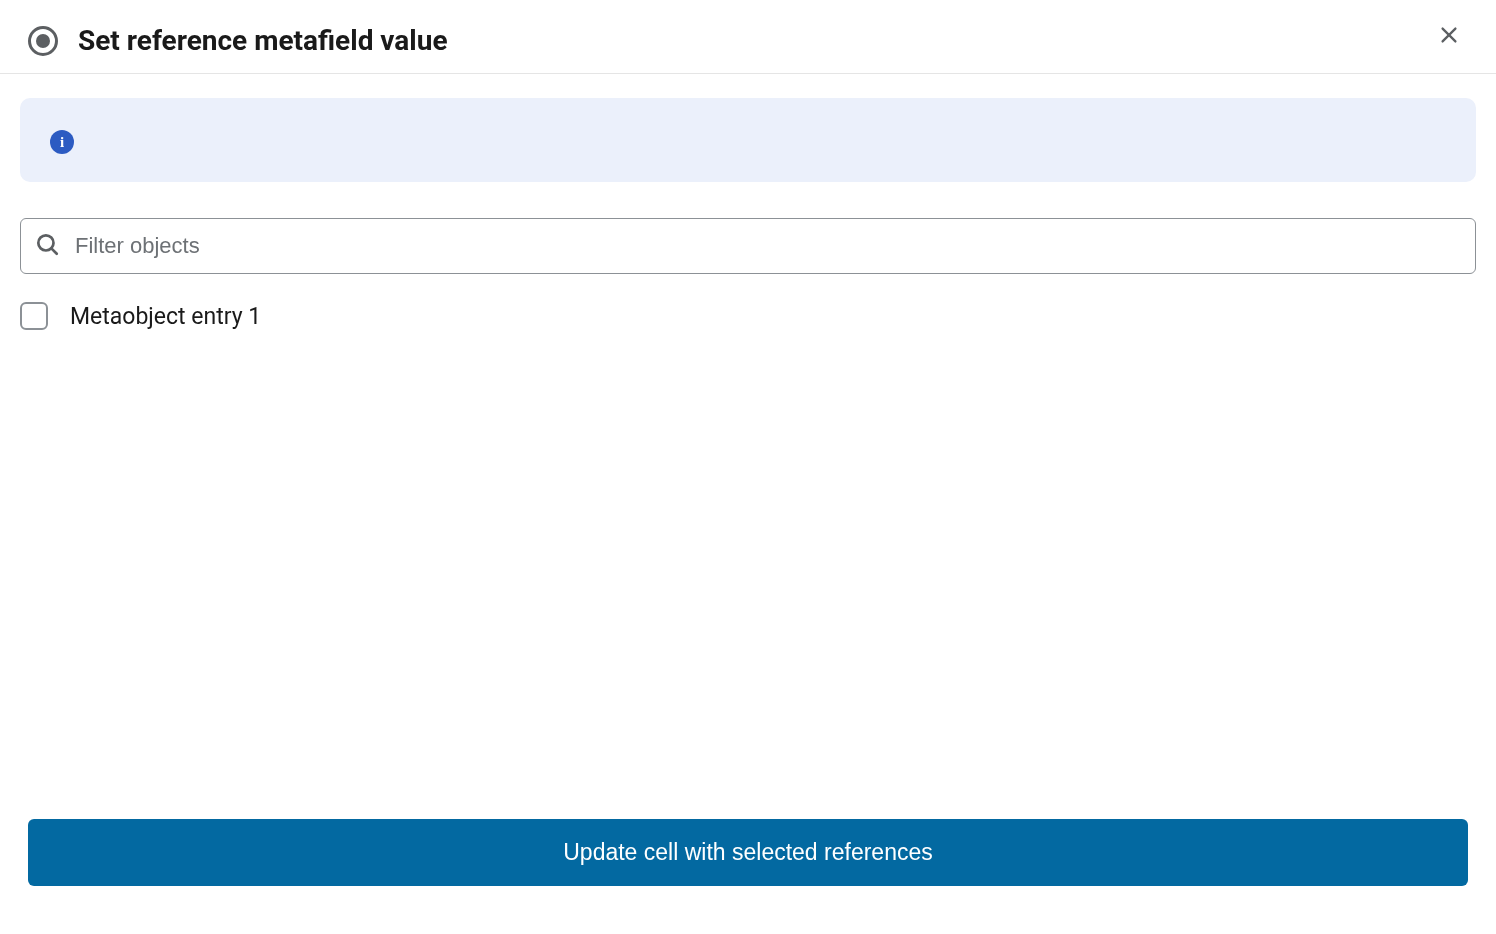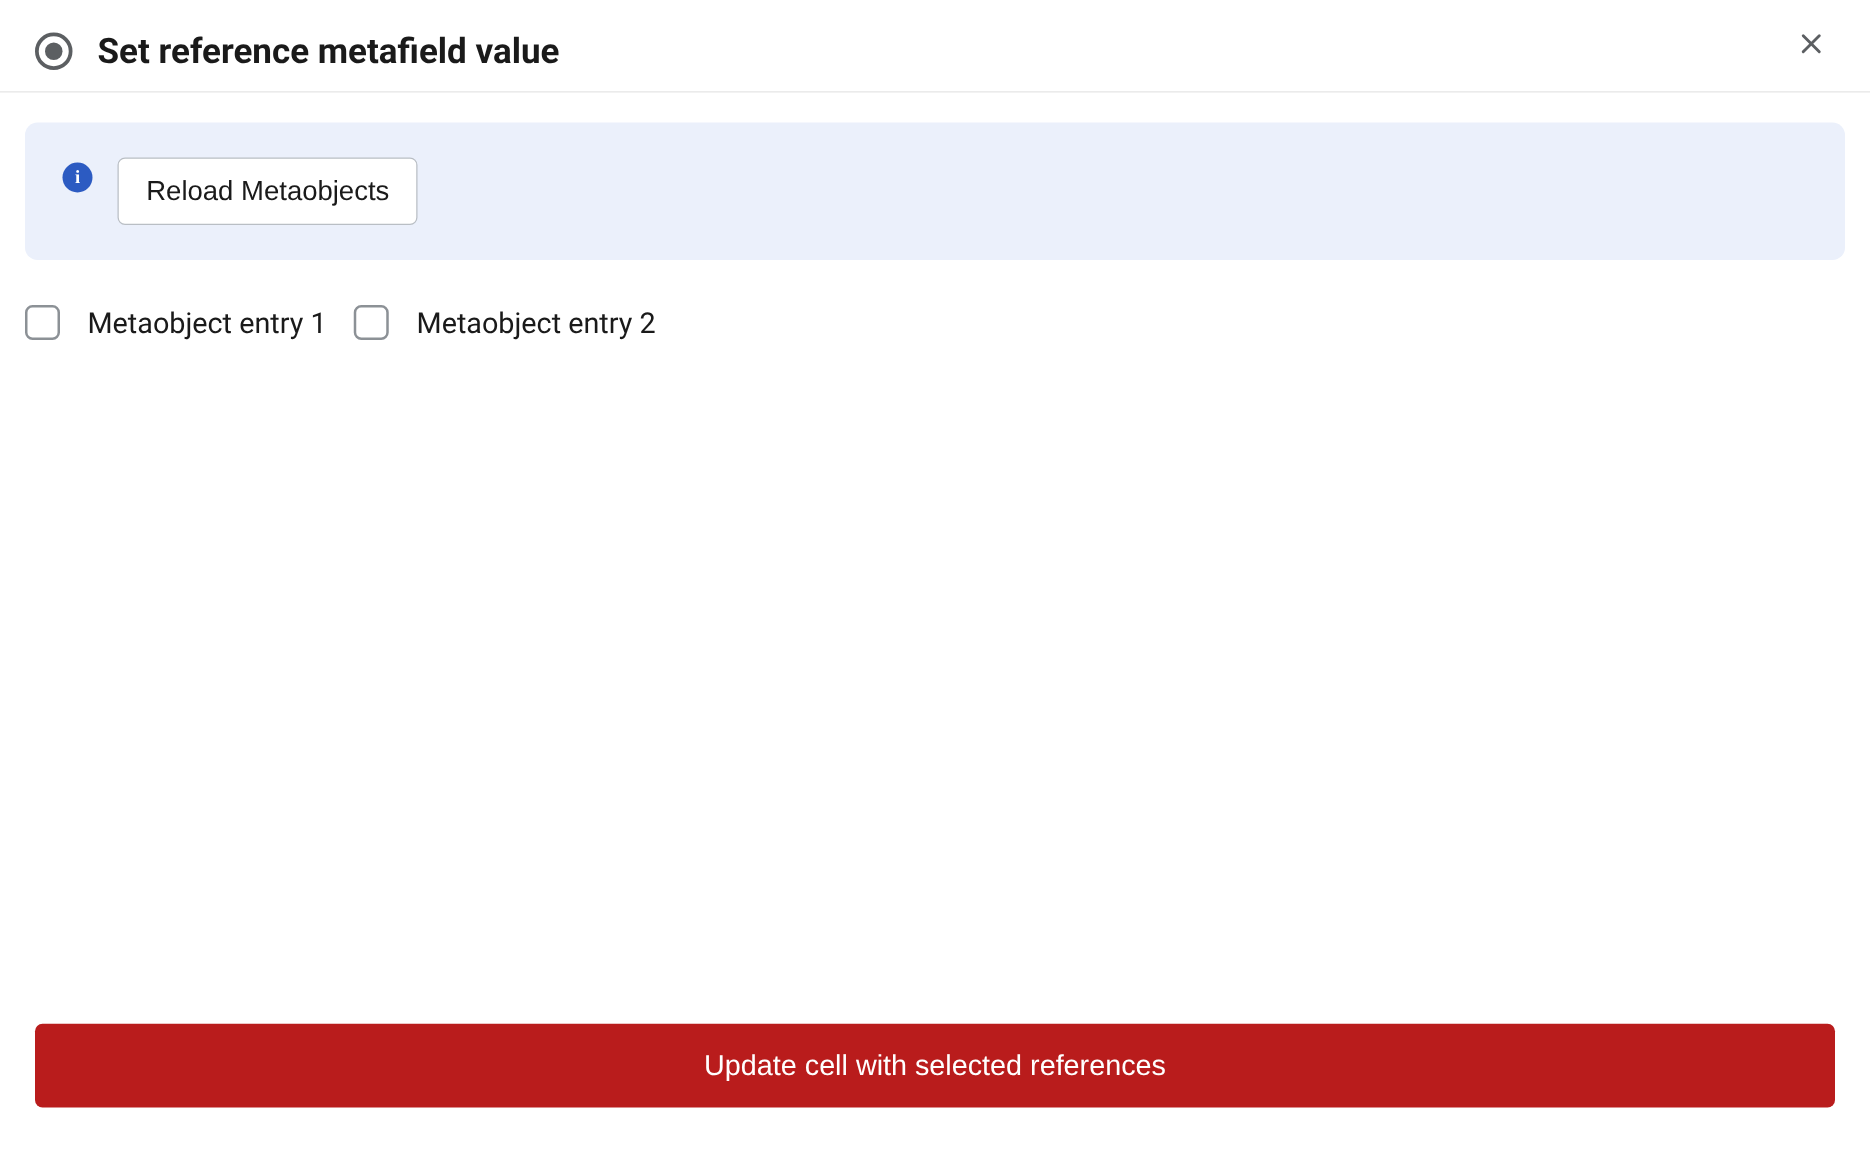--- a/index.html
+++ b/index.html
@@ -190,21 +190,21 @@
       font-size: 23px;
       color: #1a1a1a;
     }
     
     .dialog-footer {
       padding: 0 28px 48px 28px;
     }
     
     .update-btn {
       width: 100%;
-      background: #b91c1c;
+      background: #0369a1;
       color: #fff;
       border: none;
       border-radius: 6px;
       padding: 20px;
       font-size: 23px;
       font-weight: 500;
       cursor: pointer;
     }
   </style>
 </head>
@@ -225,34 +225,38 @@
         </svg>
       </span>
     </button>
   </div>
 
   <div class="dialog-body">
 
     <div class="info-banner">
       <span class="info-icon">i</span>
       <div class="info-content">
-        <button class="reload-btn">Reload Metaobjects</button>
       </div>
     </div>
 
+    <div class="search-wrap">
+      <span class="search-icon">
+        <svg viewBox="0 0 24 24" fill="none" stroke="currentColor" stroke-width="2.5" stroke-linecap="round" stroke-linejoin="round">
+          <circle cx="11" cy="11" r="7"></circle>
+          <line x1="21" y1="21" x2="16" y2="16"></line>
+        </svg>
+      </span>
+      <input type="text" class="search-input" placeholder="Filter objects" style="">
+    </div>
 
     <div class="object-list">
       <label class="object-item">
         <span class="checkbox"></span>
         <span class="object-label">Metaobject entry 1</span>
       </label>
-      <label class="object-item">
-        <span class="checkbox"></span>
-        <span class="object-label">Metaobject entry 2</span>
-      </label>
     </div>
 
   </div>
 
   <div class="dialog-footer">
     <button class="update-btn">Update cell with selected references</button>
   </div>
 
 </div>
 

